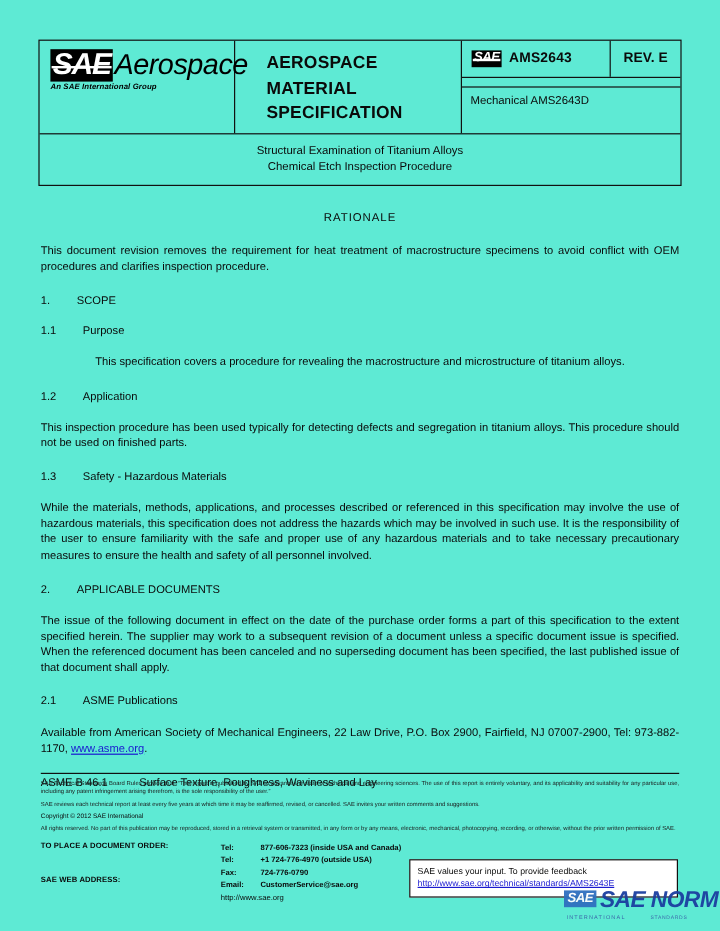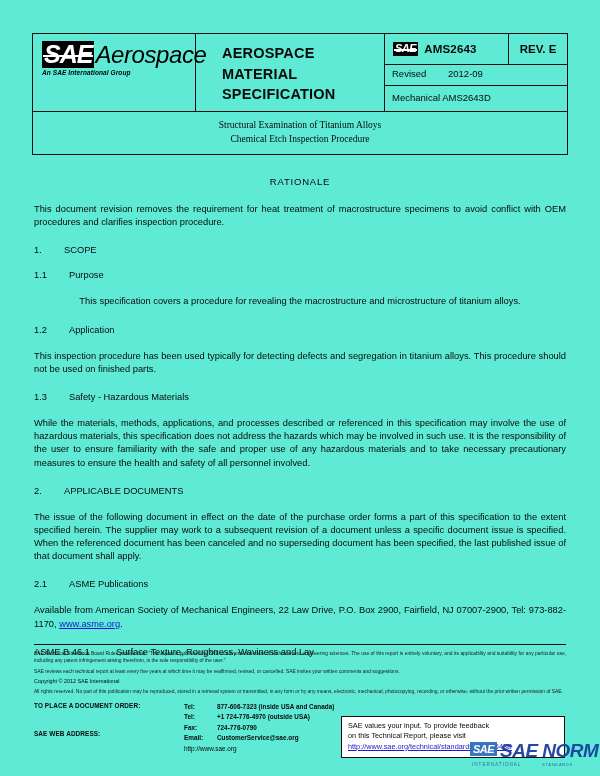--- a/index.html
+++ b/index.html
@@ -174,21 +174,20 @@
   }
 
   .hdr-subtitle {
     border-top: 1.5px solid #111;
     text-align: center;
     padding: 7px 0 8px 0;
   }
   .hdr-subtitle div {
     font-size: 9.5px;
     line-height: 1.45;
-    font-family: Liberation Serif, serif;
   }
 
   
   .body-area {
     position: absolute;
     left: 34px;
     top: 176px;
     width: 532px;
   }
   .rationale-hd {
@@ -371,24 +370,20 @@
       <div class="hdr-right">
         <div class="hdr-docrow">
           <div class="hdr-docnum">
             <span class="sae-mark-sm">SAE</span>
             <span class="doc-id">AMS2643</span>
           </div>
           <div class="hdr-rev">REV. E</div>
         </div>
 
         <div class="hdr-dates">
-          <div class="date-line">
-            <span class="date-lbl">Revised</span>
-            <span class="date-val">2012-09</span>
-          </div>
         </div>
 
         <div class="hdr-sup">Mechanical AMS2643D</div>
       </div>
     </div>
 
     <div class="hdr-subtitle">
       <div>Structural Examination of Titanium Alloys</div>
       <div>Chemical Etch Inspection Procedure</div>
     </div>
@@ -476,21 +471,20 @@
         </div>
         <div class="order-row weblink">
           <span class="order-val">http://www.sae.org</span>
         </div>
       </div>
     </div>
   </div>
 
   <div class="feedback">
     <div>SAE values your input. To provide feedback</div>
-    <div>on this Technical Report, please visit</div>
     <div class="fb-link">http://www.sae.org/technical/standards/AMS2643E</div>
   </div>
 
   <div class="watermark">
     <span class="wm-badge">SAE</span>
     <span class="wm-text">SAE NORM</span>
     <span class="wm-sub">INTERNATIONAL</span>
     <span class="wm-sub2">STANDARDS</span>
   </div>
 

